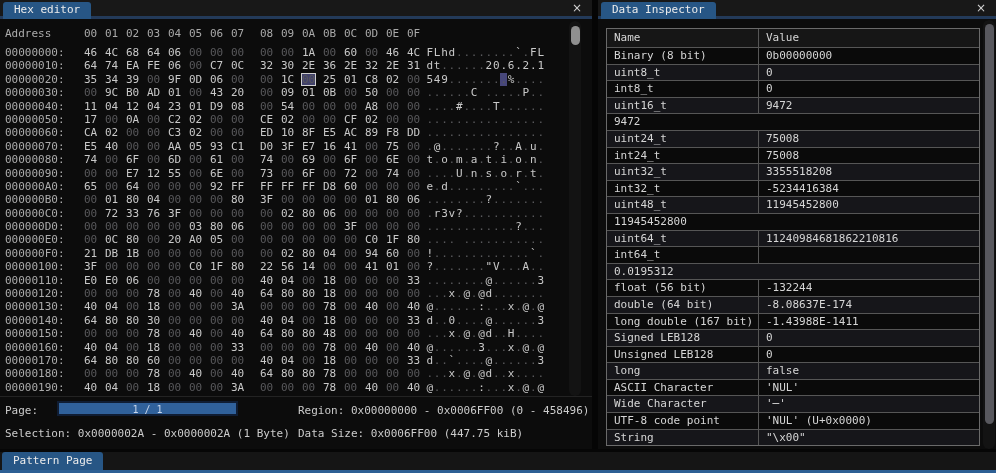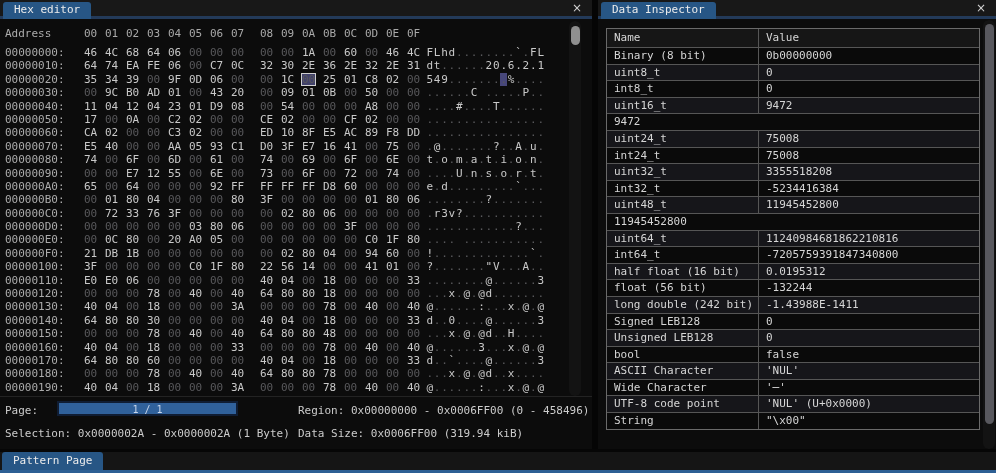--- a/index.html
+++ b/index.html
@@ -107,21 +107,21 @@
   </div>
   <div class="vscroll" id="hex-scroll"></div>
   <div class="vthumb" id="hex-thumb"></div>
   <div id="hex-footer">
     <span class="lbl" id="page-label">Page:</span>
     <div id="page-bar">
       <span>1 / 1</span>
     </div>
     <span class="lbl" id="region-info">Region: 0x00000000 - 0x0006FF00 (0 - 458496)</span>
     <span class="lbl" id="selection-info">Selection: 0x0000002A - 0x0000002A (1 Byte)</span>
-    <span class="lbl" id="datasize-info">Data Size: 0x0006FF00 (319.94 kiB)</span>
+    <span class="lbl" id="datasize-info">Data Size: 0x0006FF00 (447.75 kiB)</span>
   </div>
 </div>
 
 <div class="window" id="inspector-window">
   <div class="tabbar">
     <div class="underline"></div>
     <div class="tab">Data Inspector</div>
     <div class="close-x">×</div>
   </div>
   <div id="insp-table">
@@ -170,44 +170,46 @@
       </div>
       <div class="insp-row">
         <div class="cell-value">11945452800</div>
       </div>
       <div class="insp-row">
         <div class="cell-name">uint64_t</div>
         <div class="cell-value">11240984681862210816</div>
       </div>
       <div class="insp-row">
         <div class="cell-name">int64_t</div>
-        <div class="cell-value">-7205759391847340800</div>
-      </div>
-      <div class="insp-row">
-        <div class="cell-name">half float (16 bit)</div>
+      </div>
+      <div class="insp-row">
         <div class="cell-value">0.0195312</div>
       </div>
       <div class="insp-row">
         <div class="cell-name">float (56 bit)</div>
         <div class="cell-value">-132244</div>
       </div>
       <div class="insp-row">
-        <div class="cell-name">long double (242 bit)</div>
+        <div class="cell-name">double (64 bit)</div>
+        <div class="cell-value">-8.08637E-174</div>
+      </div>
+      <div class="insp-row">
+        <div class="cell-name">long double (167 bit)</div>
         <div class="cell-value">-1.43988E-1411</div>
       </div>
       <div class="insp-row">
         <div class="cell-name">Signed LEB128</div>
         <div class="cell-value">0</div>
       </div>
       <div class="insp-row">
         <div class="cell-name">Unsigned LEB128</div>
         <div class="cell-value">0</div>
       </div>
       <div class="insp-row">
-        <div class="cell-name">bool</div>
+        <div class="cell-name">long</div>
         <div class="cell-value">false</div>
       </div>
       <div class="insp-row">
         <div class="cell-name">ASCII Character</div>
         <div class="cell-value">'NUL'</div>
       </div>
       <div class="insp-row">
         <div class="cell-name">Wide Character</div>
         <div class="cell-value">'─'</div>
       </div>

